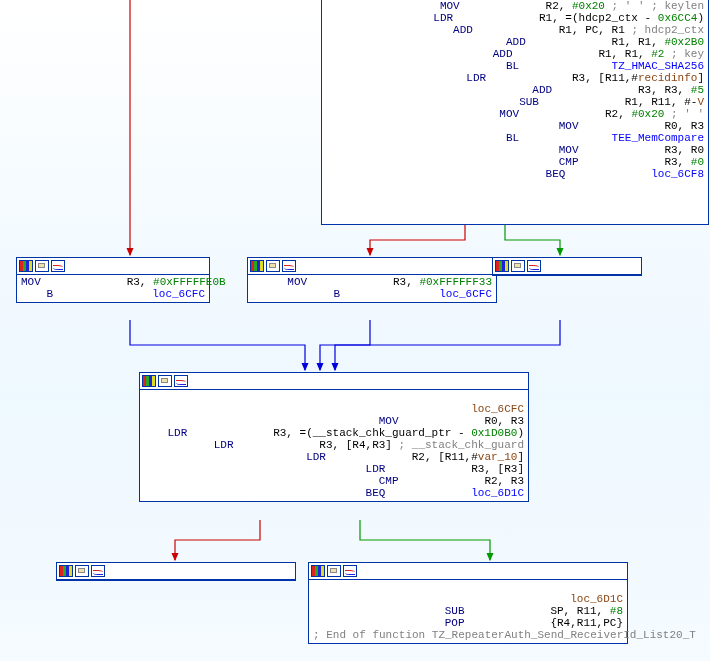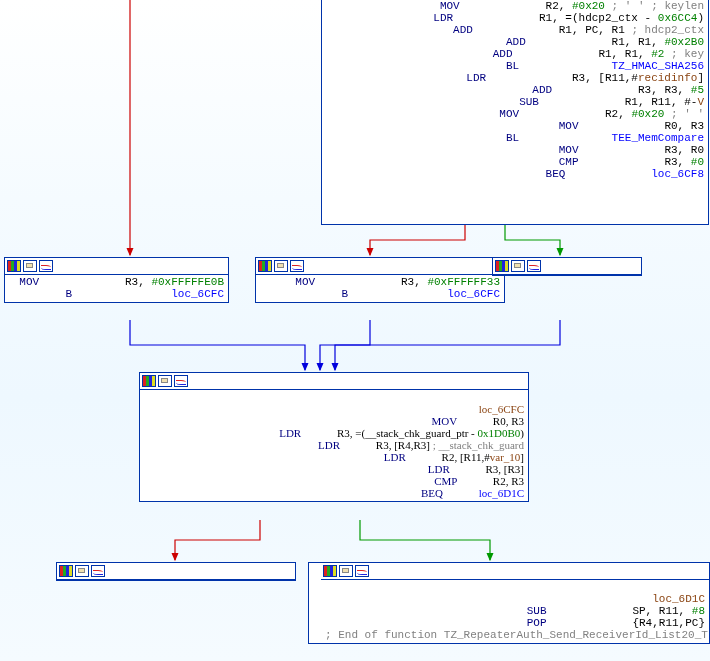--- a/index.html
+++ b/index.html
@@ -122,49 +122,49 @@
 <span class="c-nav">ADD</span>             <span>R3, R3, </span><span class="c-green">#5</span>
 <span class="c-nav">SUB</span>             <span>R1, R11, #-</span><span class="c-brown">V</span>
 <span class="c-nav">MOV</span>             <span>R2, </span><span class="c-green">#0x20</span><span class="c-grey"> ; ' '</span>
 <span class="c-nav">MOV</span>             <span>R0, R3</span>
 <span class="c-nav">BL</span>              <span class="c-blue">TEE_MemCompare</span>
 <span class="c-nav">MOV</span>             <span>R3, R0</span>
 <span class="c-nav">CMP</span>             <span>R3, </span><span class="c-green">#0</span>
 <span class="c-nav">BEQ</span>             <span class="c-blue">loc_6CF8</span></div>
 </div>
 
-<div class="node" style="left:4px; top:257px; width:225px;">
+<div class="node" style="left:16px; top:257px; width:194px;">
   <div class="node-header">
     <span class="ico rainbow"></span>
     <span class="ico paper"></span>
     <span class="ico wave"></span>
   </div>
   <div class="node-body"><span class="c-nav">MOV</span>             <span>R3, </span><span class="c-green">#0xFFFFFE0B</span>
 <span class="c-nav">B</span>               <span class="c-blue">loc_6CFC</span></div>
 </div>
 
-<div class="node" style="left:255px; top:257px; width:250px;">
+<div class="node" style="left:247px; top:257px; width:250px;">
   <div class="node-header">
     <span class="ico rainbow"></span>
     <span class="ico paper"></span>
     <span class="ico wave"></span>
   </div>
   <div class="node-body"><span class="c-nav">MOV</span>             <span>R3, </span><span class="c-green">#0xFFFFFF33</span>
 <span class="c-nav">B</span>               <span class="c-blue">loc_6CFC</span></div>
 </div>
 
 <div class="node" style="left:492px; top:257px; width:150px;">
   <div class="node-header">
     <span class="ico rainbow"></span>
     <span class="ico paper"></span>
     <span class="ico wave"></span>
   </div>
 </div>
 
-<div class="node" style="left:139px; top:372px; width:390px;font-family:Liberation Serif, serif;">
+<div class="node" style="left:139px; top:372px; width:390px;">
   <div class="node-header">
     <span class="ico rainbow"></span>
     <span class="ico paper"></span>
     <span class="ico wave"></span>
   </div>
   <div class="node-body">
 <span class="c-brown">loc_6CFC</span>
 <span class="c-nav">MOV</span>             <span>R0, R3</span>
 <span class="c-nav">LDR</span>             <span>R3, =(__stack_chk_guard_ptr - </span><span class="c-green">0x1D0B0</span><span>)</span>
 <span class="c-nav">LDR</span>             <span>R3, [R4,R3] </span><span class="c-grey">; __stack_chk_guard</span>
@@ -175,21 +175,21 @@
 </div>
 
 <div class="node" style="left:56px; top:562px; width:240px;">
   <div class="node-header">
     <span class="ico rainbow"></span>
     <span class="ico paper"></span>
     <span class="ico wave"></span>
   </div>
 </div>
 
-<div class="node" style="left:308px; top:562px; width:402px;padding-left:12px;">
+<div class="node" style="left:308px; top:562px; width:320px;">
   <div class="node-header">
     <span class="ico rainbow"></span>
     <span class="ico paper"></span>
     <span class="ico wave"></span>
   </div>
   <div class="node-body">
 <span class="c-brown">loc_6D1C</span>
 <span class="c-nav">SUB</span>             <span>SP, R11, </span><span class="c-green">#8</span>
 <span class="c-nav">POP</span>             <span>{R4,R11,PC}</span>
 <span class="c-grey">; End of function TZ_RepeaterAuth_Send_ReceiverId_List20_T</span></div>

